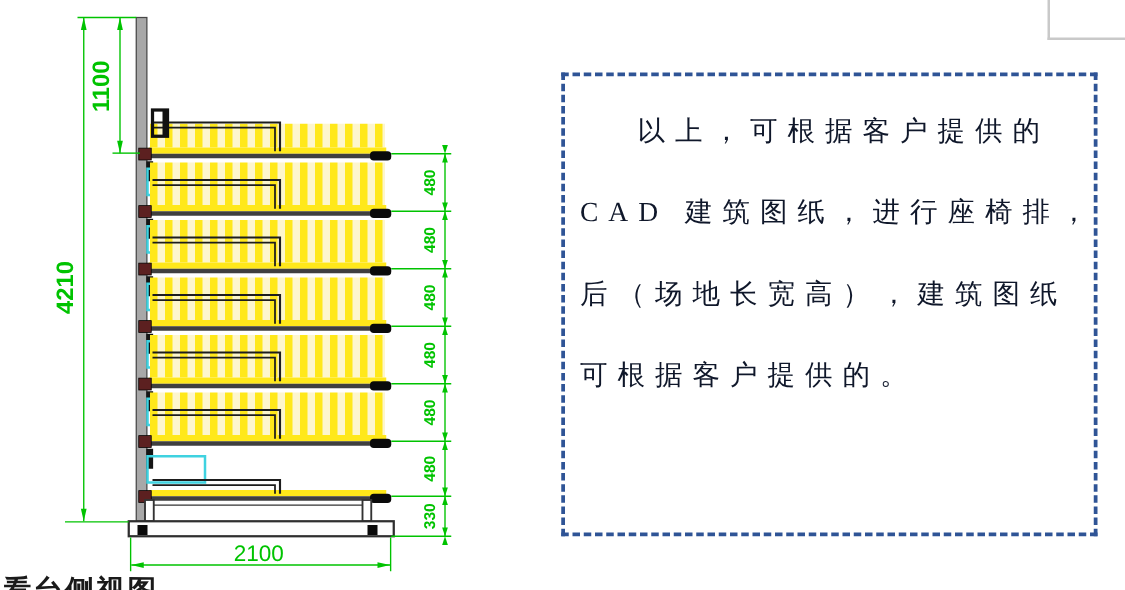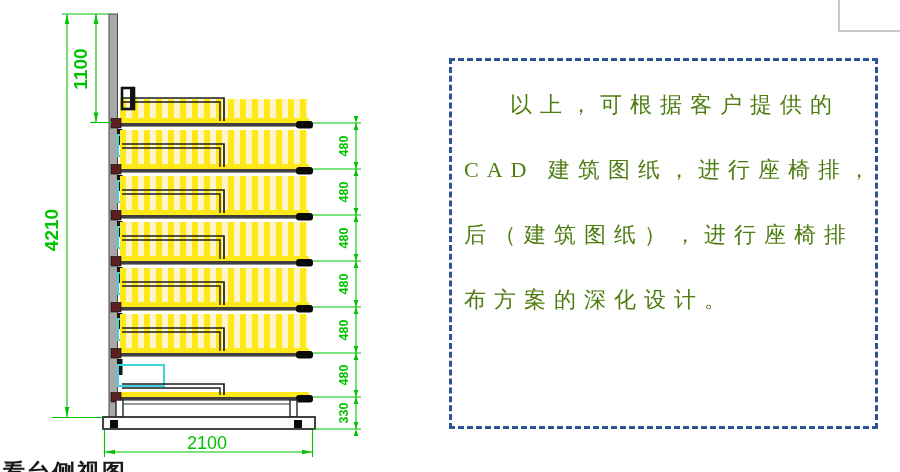--- a/index.html
+++ b/index.html
@@ -3,21 +3,21 @@
 <meta charset="utf-8">
 <style>
   html,body{margin:0;padding:0;background:#ffffff;}
   .stage{position:relative;width:900px;height:472px;overflow:hidden;background:#ffffff;
          font-family:"Liberation Sans",sans-serif;}
   svg{position:absolute;left:0;top:0;}
   .dimtext{font-family:"Liberation Sans",sans-serif;fill:#00c300;}
   .note-box{position:absolute;left:449px;top:58px;width:429px;height:371px;
             border:3px dashed #2f5496;box-sizing:border-box;padding:11px 10px 0 12px;
             background:#ffffff;}
-  .nline{font-family:"Liberation Serif","DejaVu Serif",serif;font-size:22px;color:#4d7c0f;
+  .nline{font-family:"Liberation Serif","DejaVu Serif",serif;font-size:22px;color:#0f172a;
          line-height:65px;height:65px;letter-spacing:8px;white-space:nowrap;}
   .nline.indent{padding-left:46px;}
   .frame-corner{position:absolute;left:838px;top:-2px;width:64px;height:32px;
                 border-left:2px solid #c9c9c9;border-bottom:2px solid #c9c9c9;}
   .caption{position:absolute;left:2px;top:457px;font-family:"Liberation Serif","DejaVu Serif",serif;
            font-size:23px;font-weight:700;letter-spacing:2px;color:#1a1a1a;white-space:nowrap;}
 </style>
 </head>
 <body>
 
@@ -185,20 +185,20 @@
       <line x1="105" y1="452" x2="312" y2="452"></line>
       <polygon points="105,452 115,449.7 115,454.3" fill="#00c300" stroke="none"></polygon>
       <polygon points="312,452 302,449.7 302,454.3" fill="#00c300" stroke="none"></polygon>
     </g>
     <text class="dimtext" x="207" y="449" font-size="18" text-anchor="middle">2100</text>
   </svg>
 
   <div class="note-box">
     <div class="nline indent">以上，可根据客户提供的</div>
     <div class="nline">CAD 建筑图纸，进行座椅排，</div>
-    <div class="nline">后（建筑图纸），进行座椅排</div>
-    <div class="nline">布方案的深化设计。</div>
+    <div class="nline">后（场地长宽高），建筑图纸</div>
+    <div class="nline">可根据客户提供的。</div>
   </div>
 
   <div class="frame-corner"></div>
 
   <div class="caption">看台侧视图</div>
 </div>
 
 </body></html>

